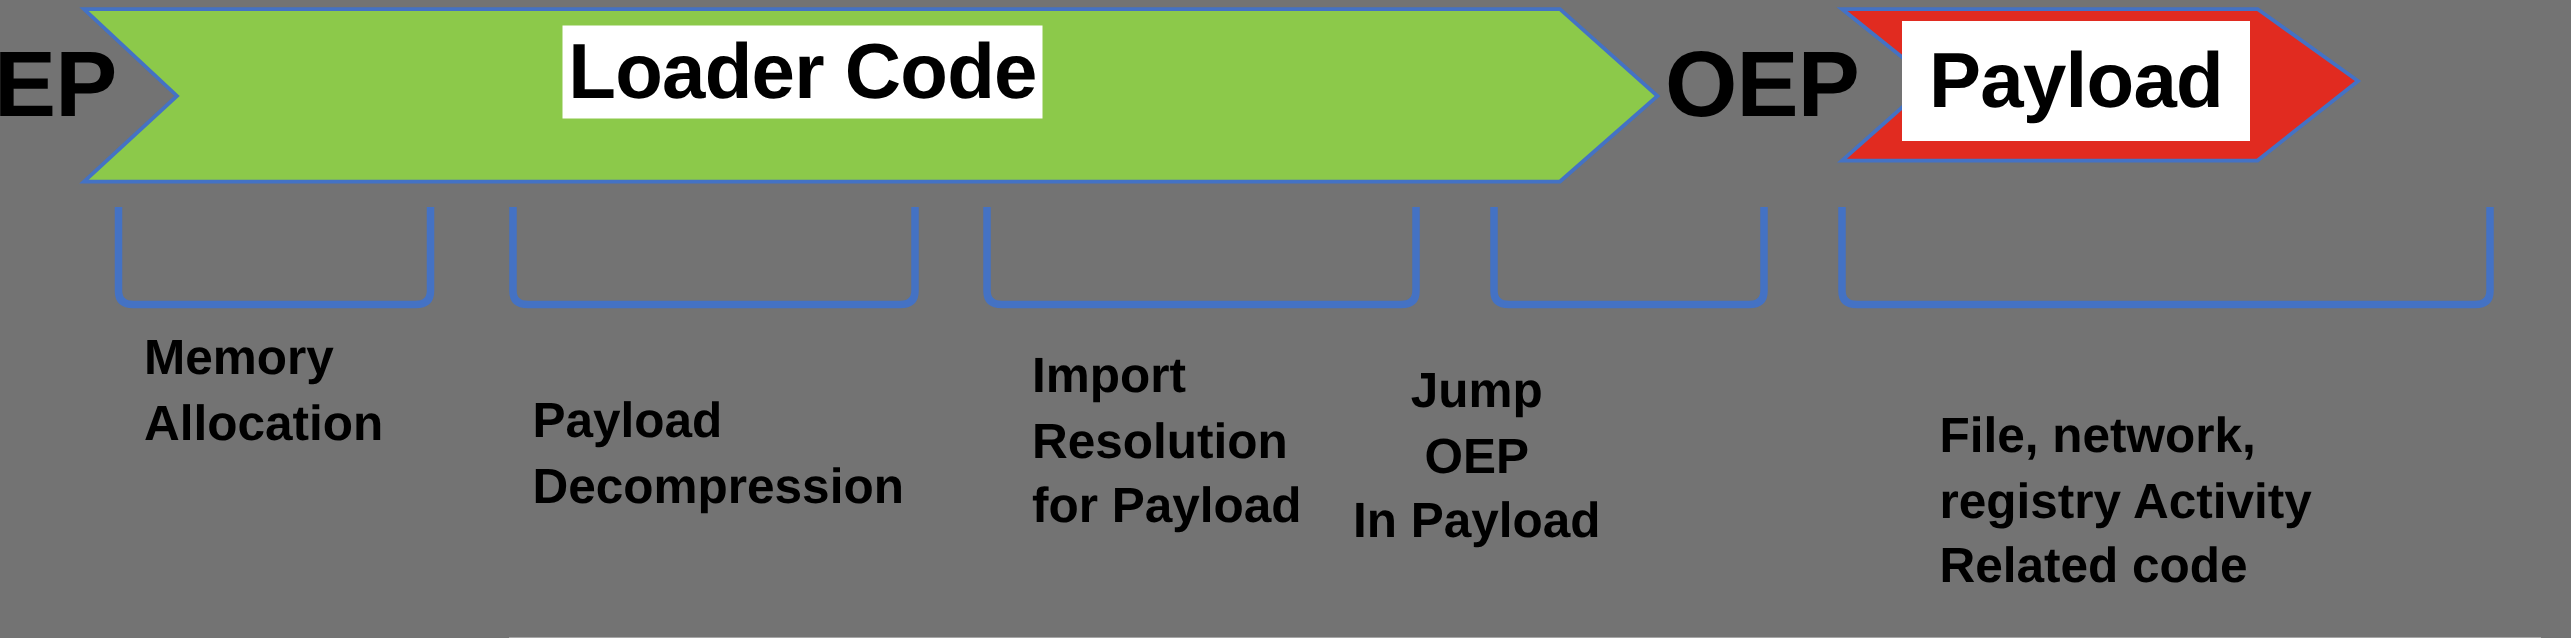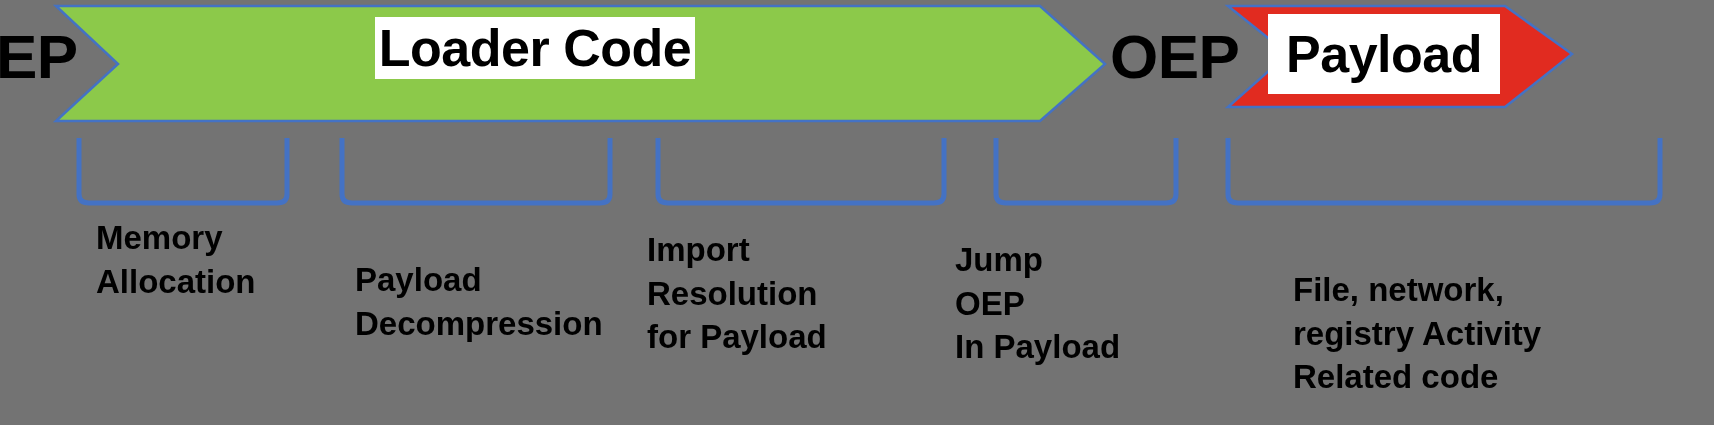--- a/index.html
+++ b/index.html
@@ -140,25 +140,25 @@
       <path d="M5,2 L5,58 Q5,67 15,67 L427,67 Q437,67 437,58 L437,2" fill="none" stroke="#4472C4" stroke-width="5" stroke-linecap="butt" vector-effect="non-scaling-stroke"></path>
     </svg>
   </div>
 
   <div class="annotation" style="left:96px;  top:216px;">Memory
 Allocation</div>
 
   <div class="annotation" style="left:355px; top:258px;">Payload
 Decompression</div>
 
-  <div class="annotation" style="left:647px; top:228px;">Import
+  <div class="annotation" style="left:688px; top:228px;">Import
 Resolution
 for Payload</div>
 
-  <div class="annotation" style="left:955px; top:238px;">Jump
+  <div class="annotation" style="left:902px; top:238px;text-align:center;">Jump
 OEP
 In Payload</div>
 
   <div class="annotation" style="left:1293px; top:268px;">File, network,
 registry Activity
 Related code</div>
 
 </div>
 
 </body></html>

